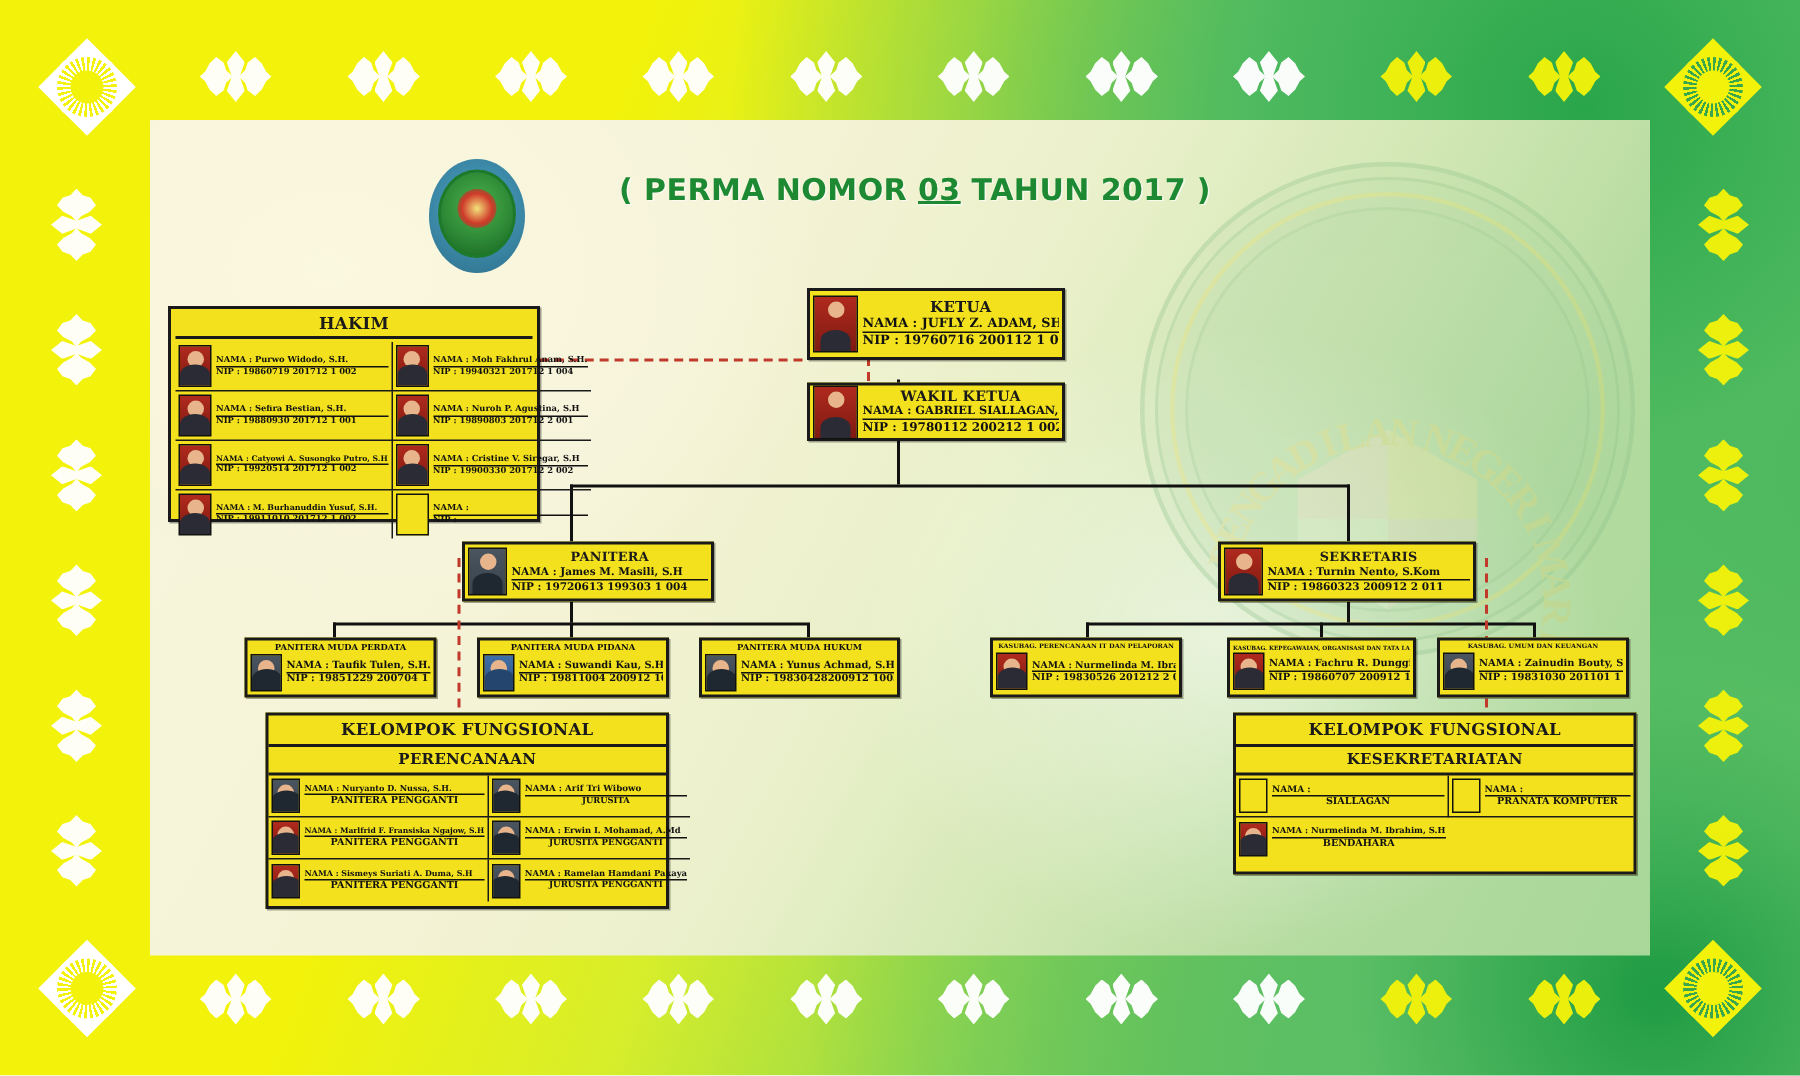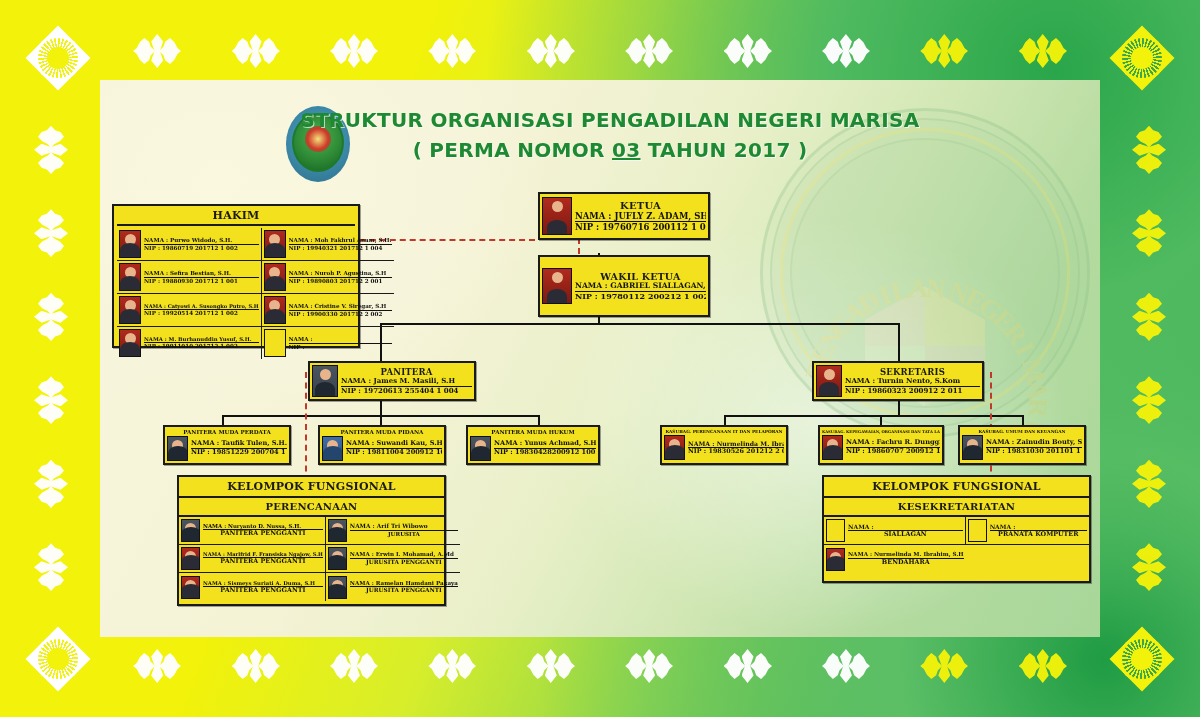--- a/index.html
+++ b/index.html
@@ -461,21 +461,20 @@
     </div>
   </div>
 
   <div class="logo-mark">
     <i class="lm-outer"></i>
       <i class="lm-inner"></i>
       <i class="lm-star"></i>
   </div>
 
   <div class="title-block">
-    <div class="title-line t1">STRUKTUR ORGANISASI PENGADILAN NEGERI MARISA</div>
     <div class="title-line t2"><span>( PERMA NOMOR </span><span class="u">03</span><span> TAHUN 2017 )</span></div>
   </div>
 
   <div class="ln dash-h" style="left:360px; top:239px; width:175px;"></div>
   <div class="ln v" style="left:598px; top:253px; height:14px;"></div>
   <div class="ln dash-v" style="left:578px; top:228px; height:26px;"></div>
   <div class="ln v" style="left:598px; top:291px; height:32px;"></div>
   <div class="ln h" style="left:380px; top:323px; width:520px;"></div>
   <div class="ln v" style="left:380px; top:323px; height:38px;"></div>
   <div class="ln v" style="left:898px; top:323px; height:38px;"></div>
@@ -499,21 +498,21 @@
     <div class="person" style="height:100%;">
       <div class="photo" style="width:30px;height:38px;"></div>
       <div class="pinfo">
         <div class="box-title" style="font-size:10px;">KETUA</div>
         <span class="pname" style="font-size:8.5px;">NAMA : JUFLY Z. ADAM, SH</span>
         <span class="pnip" style="font-size:8.5px;">NIP    : 19760716 200112 1 002</span>
       </div>
     </div>
   </div>
 
-  <div class="box" style="left:538px; top:255px; width:172px; height:62px;">
+  <div class="box" style="left:538px; top:255px; width:172px; height:39px;">
     <div class="person" style="height:100%;">
       <div class="photo" style="width:30px;height:36px;"></div>
       <div class="pinfo">
         <div class="box-title" style="font-size:9.5px;">WAKIL KETUA</div>
         <span class="pname" style="font-size:7.6px;">NAMA : GABRIEL SIALLAGAN,S.H.,M.H</span>
         <span class="pnip" style="font-size:8px;">NIP    : 19780112 200212 1 002</span>
       </div>
     </div>
   </div>
 
@@ -578,21 +577,21 @@
       </div>
     </div>
   </div>
 
   <div class="box" style="left:308px; top:361px; width:168px; height:40px;">
     <div class="person" style="height:100%;">
       <div class="photo dark" style="width:26px;height:32px;"></div>
       <div class="pinfo">
         <div class="box-title" style="font-size:8.5px;">PANITERA</div>
         <span class="pname" style="font-size:7px;">NAMA : James M. Masili, S.H</span>
-        <span class="pnip" style="font-size:7px;">NIP    : 19720613 255404 1 004</span>
+        <span class="pnip" style="font-size:7px;">NIP    : 19720613 199303 1 004</span>
       </div>
     </div>
   </div>
 
   <div class="box" style="left:812px; top:361px; width:172px; height:40px;">
     <div class="person" style="height:100%;">
       <div class="photo" style="width:26px;height:32px;"></div>
       <div class="pinfo">
         <div class="box-title" style="font-size:8.5px;">SEKRETARIS</div>
         <span class="pname" style="font-size:7px;">NAMA : Turnin Nento, S.Kom</span>

